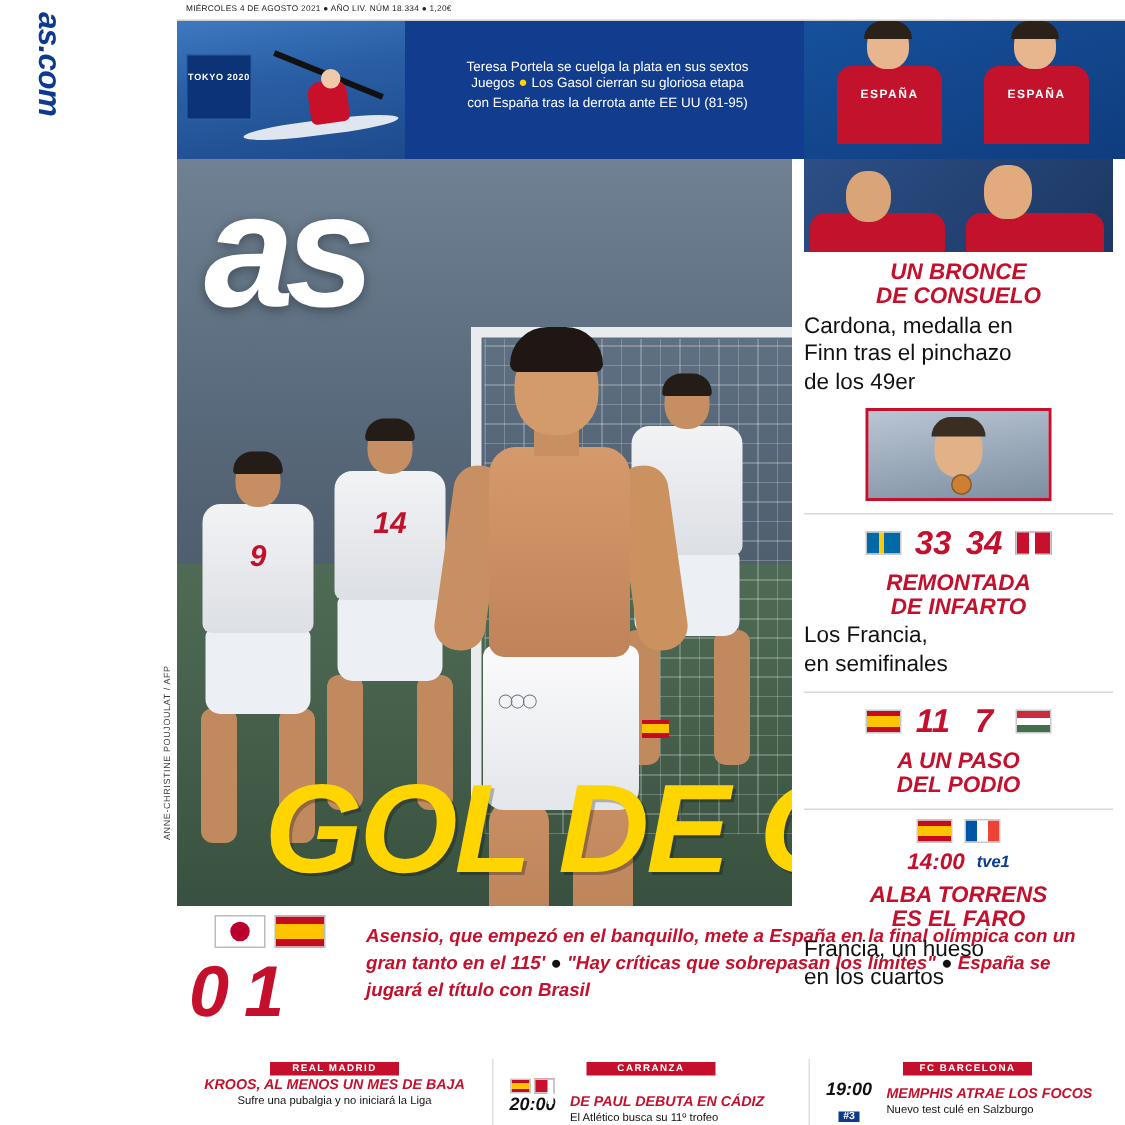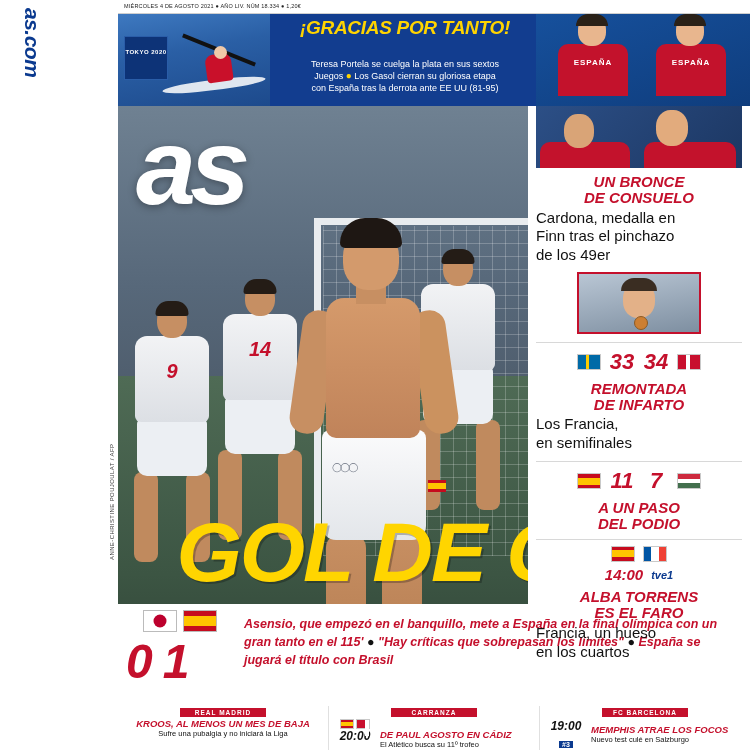--- a/index.html
+++ b/index.html
@@ -481,21 +481,20 @@
       <div class="tokyo-logo">TOKYO 2020</div>
       <div class="kayak">
         <div class="boat"></div>
           <div class="paddle"></div>
         <div class="torso"></div>
           <div class="head"></div>
       </div>
     </div>
 
     <div class="banner-text">
-      <div class="banner-title">¡GRACIAS POR TANTO!</div>
       <div class="banner-sub">
         <span>Teresa Portela se cuelga la plata en sus sextos</span><br>
         <span>Juegos</span>
         <span class="bullet">●</span>
         <span>Los Gasol cierran su gloriosa etapa</span><br>
         <span>con España tras la derrota ante EE UU (81-95)</span>
       </div>
     </div>
 
     <div class="banner-photo-right">
@@ -677,21 +676,21 @@
       <div class="bb-with-badge">
         <div class="bb-badge">
           <div style="display:flex;gap:2px;justify-content:center;">
             <div class="mini-flag f-es2" style="width:14px;height:10px"></div>
             <div class="mini-flag f-dk" style="width:14px;height:10px"></div>
           </div>
           <div class="bb-time">20:00</div>
           <div class="bb-chan">GOL</div>
         </div>
         <div class="bb-body">
-          <div class="bb-head">DE PAUL AGOSTO EN CÁDIZ</div>
+          <div class="bb-head">DE PAUL DEBUTA EN CÁDIZ</div>
           <div class="bb-sub">El Atlético busca su 11º trofeo</div>
         </div>
       </div>
     </div>
 
     <div class="bb-col">
       <div class="bb-team">FC BARCELONA</div>
       <div class="bb-with-badge">
         <div class="bb-badge">
           <div class="bb-time">19:00</div>

